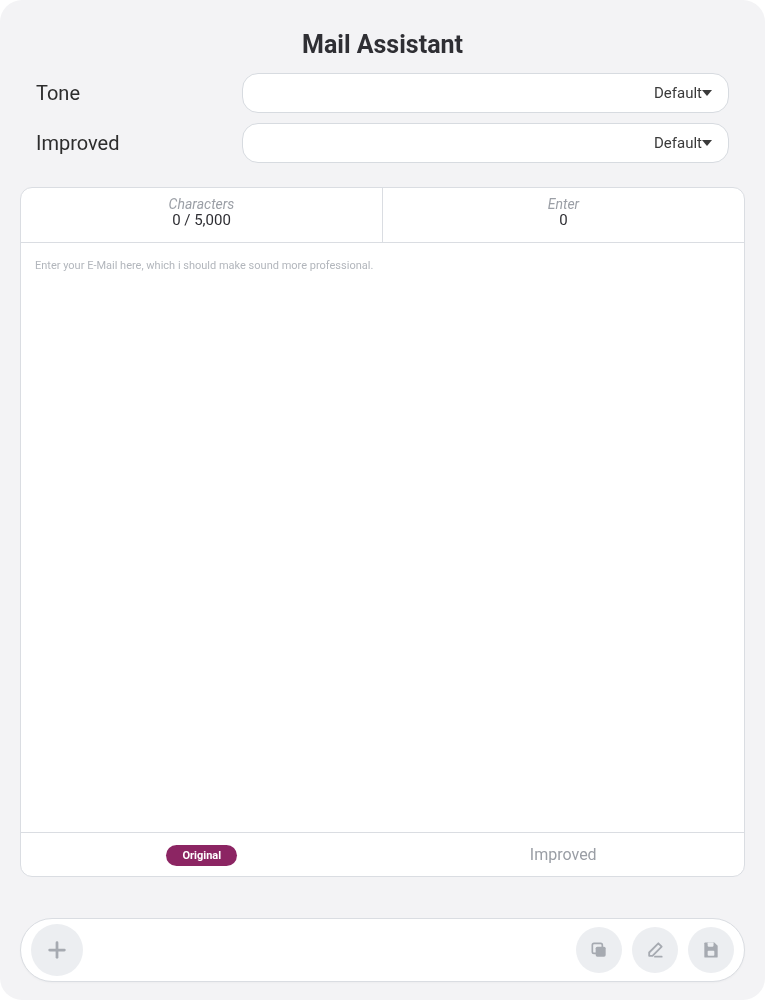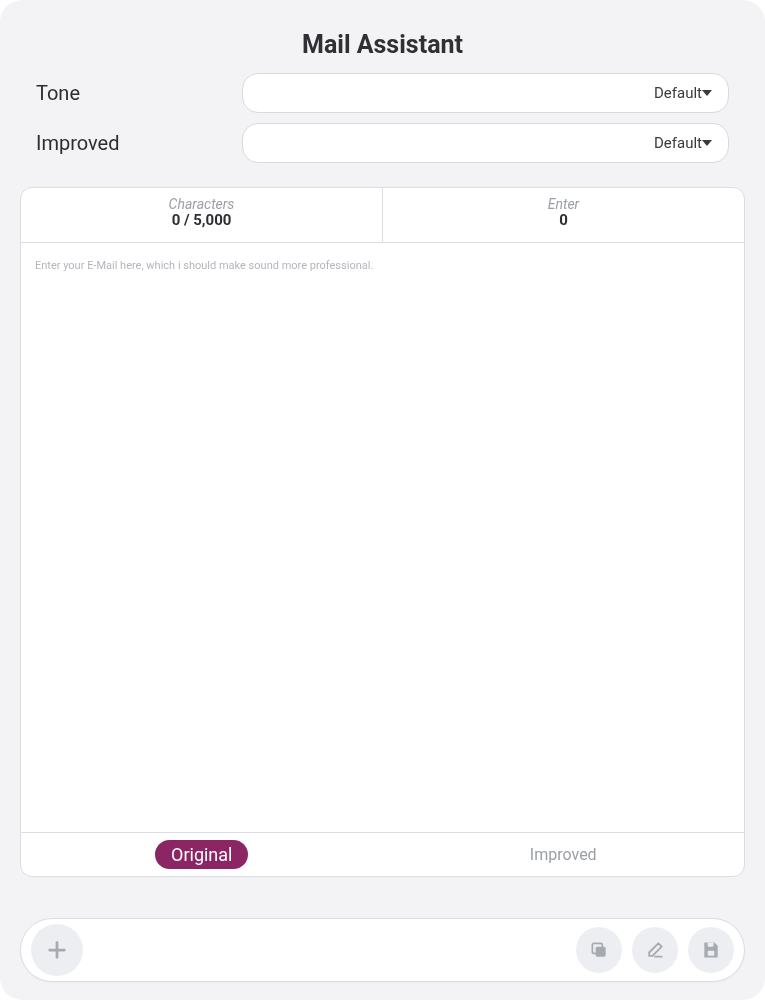--- a/index.html
+++ b/index.html
@@ -80,21 +80,21 @@
   .stat:first-child {
     border-right: 1px solid #dadde2;
   }
   .stat-label {
     font-size: 14px;
     color: #9b9fa6;
     font-style: italic;
   }
   .stat-value {
     font-size: 15px;
-    font-weight: 700;
+    font-weight: 400;
     color: #2e2e33;
     margin-top: -1px;
   }
   .textarea-wrap {
     border-top: 1px solid #dadde2;
     height: 590px;
   }
   .textarea {
     width: 100%;
     height: 100%;
@@ -118,24 +118,24 @@
   .tab {
     flex: 1;
     text-align: center;
     font-size: 16px;
     cursor: pointer;
   }
   .tab.active .pill {
     display: inline-block;
     background: #8c2563;
     color: #fff;
-    font-weight: 400;
+    font-weight: 700;
     padding: 4px 16px;
     border-radius: 18px;
-    font-size: 18px;
+    font-size: 11px;
   }
   .tab.inactive {
     color: #9a9ea5;
     text-align: center;
   }
 
   .action-bar {
     position: absolute;
     left: 20px;
     right: 20px;

